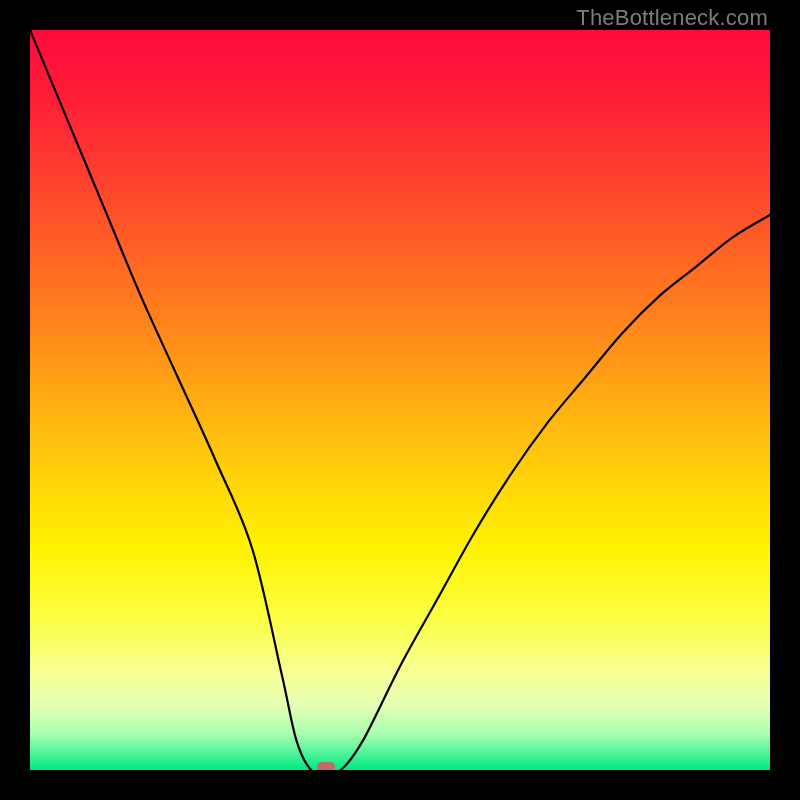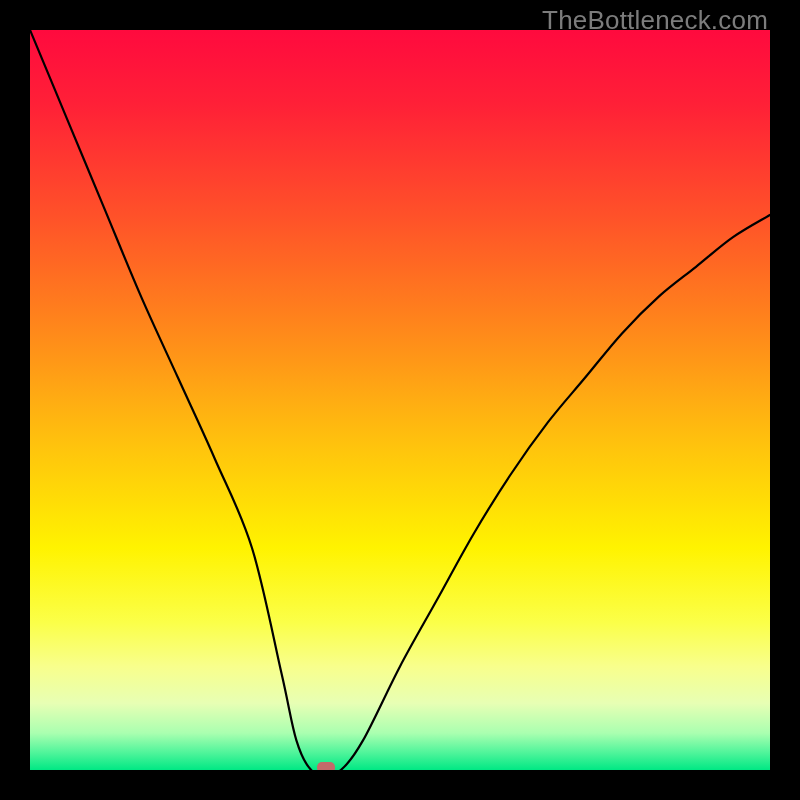--- a/index.html
+++ b/index.html
@@ -39,21 +39,21 @@
     left: 0;
     top: 0;
     width: 100%;
     height: 100%;
   }
   .watermark {
     position: absolute;
     top: 5px;
     right: 32px;
     color: #7c7c7c;
-    font-size: 26px;
+    font-size: 22px;
     font-weight: 500;
     letter-spacing: 0.2px;
     user-select: none;
   }
 </style>
 </head>
 <body>
 
 <div class="frame">
 

